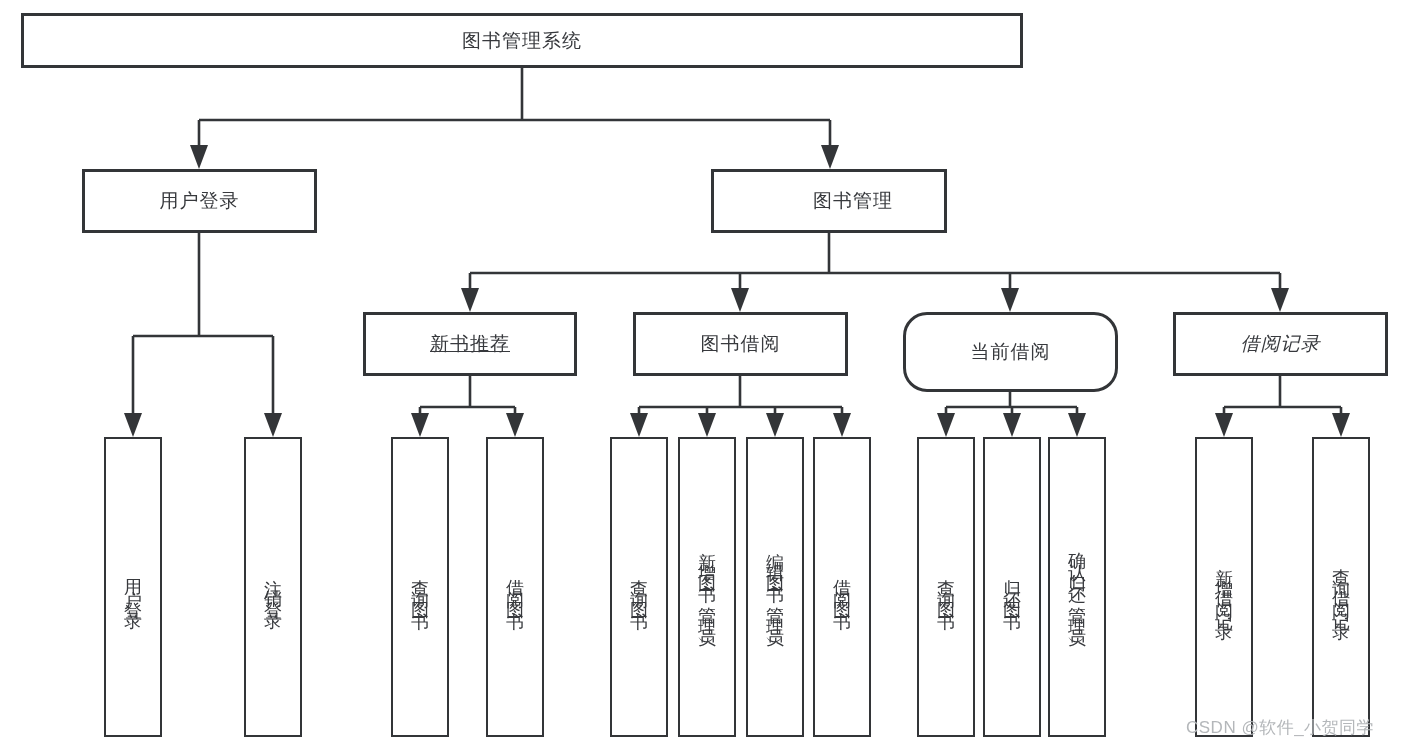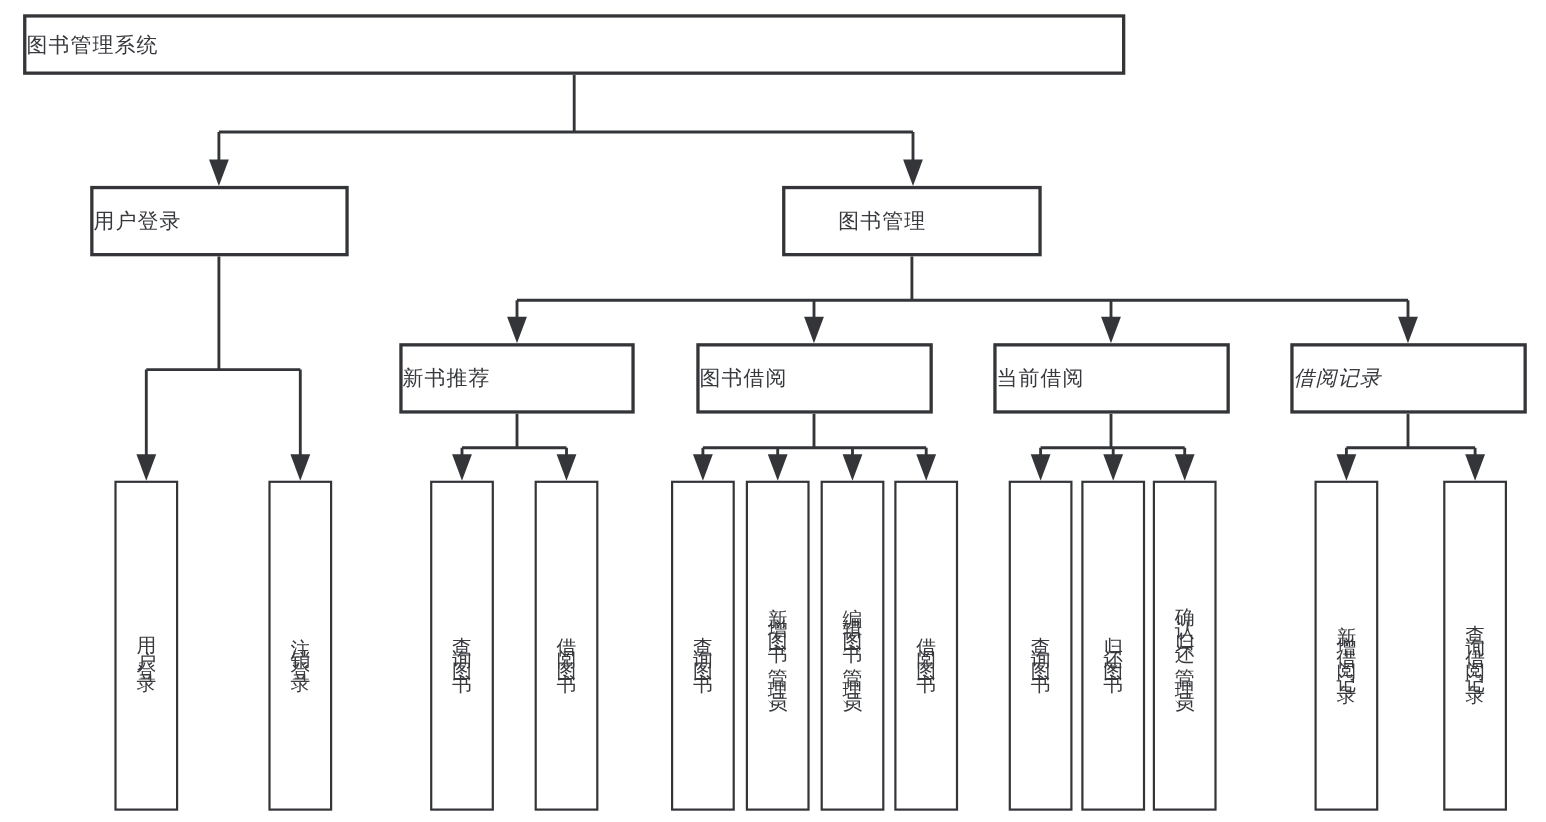--- a/index.html
+++ b/index.html
@@ -9,21 +9,21 @@
     background:#ffffff;
     font-family:"Liberation Sans", sans-serif;
     overflow:hidden;
   }
   svg.connectors{position:absolute;left:0;top:0;width:1405px;height:747px;}
   .box{
     position:absolute;
     box-sizing:border-box;
     border:3px solid #333538;
     background:#ffffff;
-    display:flex;align-items:center;
+    display:flex;align-items:center;justify-content:center;
     color:#37393d;
     font-size:19px;
     letter-spacing:1px;
   }
   .leaf{
     position:absolute;
     box-sizing:border-box;
     border:2.5px solid #333538;
     background:#ffffff;
     width:58px;height:300px;top:437px;
@@ -88,27 +88,27 @@
     <span>图书管理系统</span>
   </div>
 
   <div class="box" style="left:82px;top:169px;width:235px;height:64px;">
     <span>用户登录</span>
   </div>
   <div class="box" style="left:711px;top:169px;width:236px;height:64px;padding-left:48px;">
     <span>图书管理</span>
   </div>
 
-  <div class="box" style="left:363px;top:312px;width:214px;height:64px;">
+  <div class="box" style="left:363px;top:312px;width:214px;height:64px;text-decoration:underline;">
     <span>新书推荐</span>
   </div>
   <div class="box" style="left:633px;top:312px;width:215px;height:64px;">
     <span>图书借阅</span>
   </div>
-  <div class="box" style="left:903px;top:312px;width:215px;height:64px;">
+  <div class="box" style="left:903px;top:312px;width:215px;height:80px;border-radius:24px;">
     <span>当前借阅</span>
   </div>
   <div class="box" style="left:1173px;top:312px;width:215px;height:64px;font-style:italic;">
     <span>借阅记录</span>
   </div>
 
   <div class="leaf" style="left:104px;">
     <span>用户登录</span>
   </div>
   <div class="leaf" style="left:244px;">
@@ -145,14 +145,15 @@
     <span>确认归还（管理员）</span>
   </div>
 
   <div class="leaf" style="left:1195px;">
     <span>新增借阅记录</span>
   </div>
   <div class="leaf" style="left:1312px;">
     <span>查询借阅记录</span>
   </div>
 
+  <div class="watermark">CSDN @软件_小贺同学</div>
 
 </div>
 
 </body></html>

